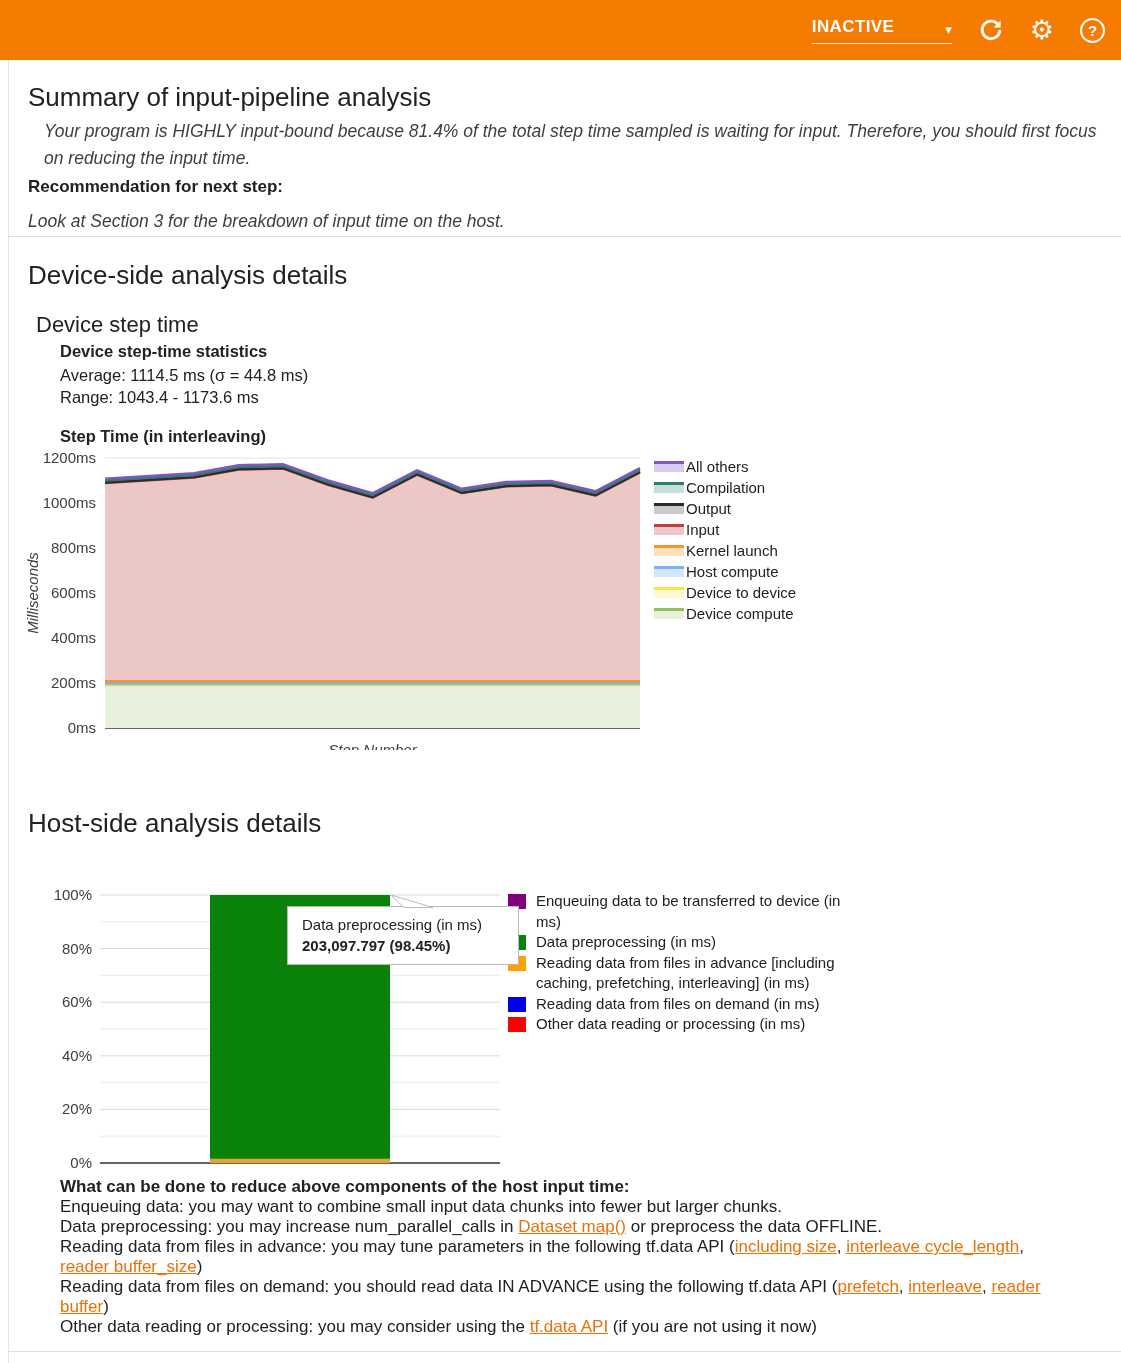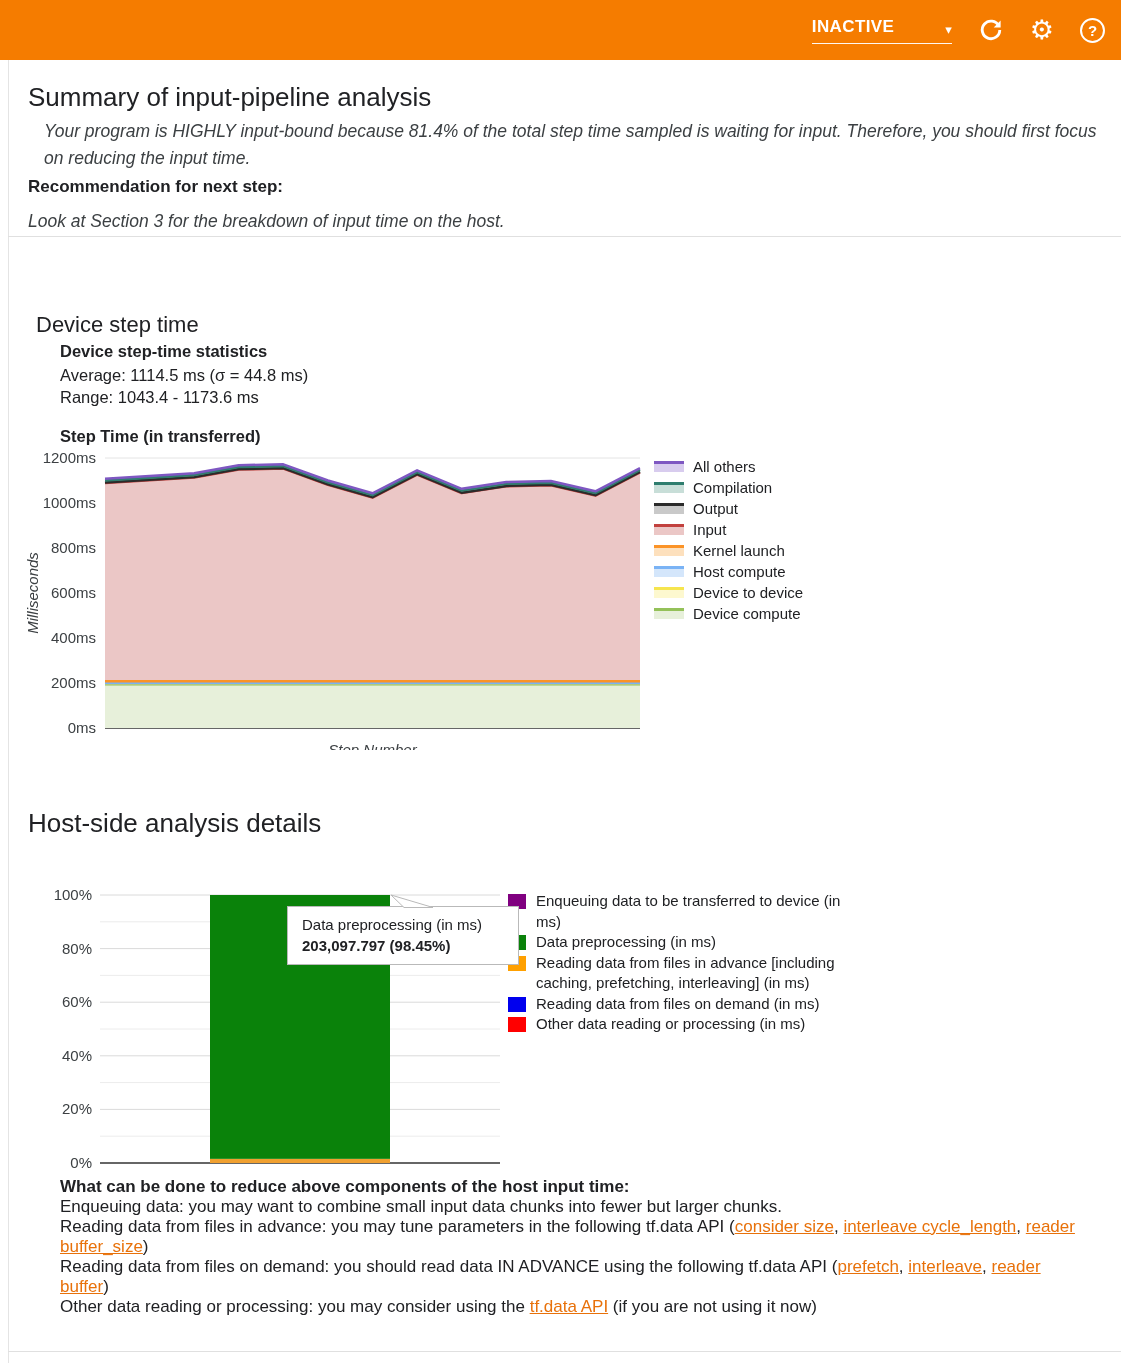--- a/index.html
+++ b/index.html
@@ -25,21 +25,21 @@
   .h2 { position:absolute; font-size:22px; font-weight:400; color:#202124; }
   .bold-label { position:absolute; font-size:17px; font-weight:bold; color:#202124; }
   .italic-text { position:absolute; font-size:17.5px; font-style:italic; color:#3c4043; line-height:27px; }
   .plain-text { position:absolute; font-size:16.5px; color:#202124; line-height:22px; }
 
   .chart-box { position:absolute; }
   svg text { font-family:"Liberation Sans", sans-serif; }
 
   
   .dev-legend { position:absolute; left:654px; top:456px; display:flex; flex-direction:column; }
-  .dev-legend .item { display:flex; align-items:center; gap:9px; height:21px; }
+  .dev-legend .item { display:flex; align-items:center; gap:2px; height:21px; }
   .dev-legend .swatch { width:30px; height:11px; flex:0 0 30px; }
   .dev-legend .txt { font-size:15px; color:#202124; white-space:nowrap; }
 
   
   .host-legend { position:absolute; left:508px; top:891px; width:430px; display:flex; flex-direction:column; }
   .host-legend .item { display:flex; align-items:flex-start; gap:10px; margin-bottom:0; }
   .host-legend .swatch { width:18px; height:15px; flex:0 0 18px; margin-top:3px; }
   .host-legend .txt { font-size:15px; color:#202124; line-height:20.5px; max-width:330px; }
 
   
@@ -78,25 +78,26 @@
 
   <div class="vline"></div>
 
   <div class="h1" style="left:28px; top:82px;">Summary of input-pipeline analysis</div>
   <div class="italic-text" style="left:44px; top:118px; width:1066px;">Your program is HIGHLY input-bound because 81.4% of the total step time sampled is waiting for input. Therefore, you should first focus on reducing the input time.</div>
   <div class="bold-label" style="left:28px; top:177px;">Recommendation for next step:</div>
   <div class="italic-text" style="left:28px; top:208px;">Look at Section 3 for the breakdown of input time on the host.</div>
 
   <div class="hdiv" style="top:236px;"></div>
 
+  <div class="h1" style="left:28px; top:260px;">Device-side analysis details</div>
   <div class="h2" style="left:36px; top:312px;text-align:center;">Device step time</div>
   <div class="bold-label" style="left:60px; top:342px; font-size:16.5px;">Device step-time statistics</div>
   <div class="plain-text" style="left:60px; top:364px;">Average: 1114.5 ms (σ = 44.8 ms)</div>
   <div class="plain-text" style="left:60px; top:386px;">Range: 1043.4 - 1173.6 ms</div>
-  <div class="bold-label" style="left:60px; top:427px; font-size:16.5px;">Step Time (in transferred)</div>
+  <div class="bold-label" style="left:60px; top:427px; font-size:16.5px;">Step Time (in interleaving)</div>
 
   <div class="chart-box" style="left:20px; top:448px;">
     <svg id="device-chart" width="650" height="302" viewBox="0 0 650 302">
         <line x1="85" y1="280" x2="620" y2="280" stroke="#333" stroke-width="1.4"></line>
         <text x="76" y="285" text-anchor="end" font-size="15" fill="#3c4043">0ms</text>
         <line x1="85" y1="235" x2="620" y2="235" stroke="#e4e4e4" stroke-width="1"></line>
         <text x="76" y="240" text-anchor="end" font-size="15" fill="#3c4043">200ms</text>
         <line x1="85" y1="190" x2="620" y2="190" stroke="#e4e4e4" stroke-width="1"></line>
         <text x="76" y="195" text-anchor="end" font-size="15" fill="#3c4043">400ms</text>
         <line x1="85" y1="145" x2="620" y2="145" stroke="#e4e4e4" stroke-width="1"></line>
@@ -215,20 +216,21 @@
   </svg>
   <div class="tooltip">
     <div class="t1">Data preprocessing (in ms)</div>
     <div class="t2">203,097.797 (98.45%)</div>
   </div>
 
   <div class="advice">
     <div class="title">What can be done to reduce above components of the host input time:</div>
     <div id="advice-lines">
         <div><span>Enqueuing data: you may want to combine small input data chunks into fewer but larger chunks.</span></div>
-        <div><span>Reading data from files in advance: you may tune parameters in the following tf.data API (</span><a href="#">consider size</a><span>, </span><a href="#">interleave cycle_length</a><span>, </span><a href="#">reader buffer_size</a><span>)</span></div>
+        <div><span>Data preprocessing: you may increase num_parallel_calls in </span><a href="#">Dataset map()</a><span> or preprocess the data OFFLINE.</span></div>
+        <div><span>Reading data from files in advance: you may tune parameters in the following tf.data API (</span><a href="#">including size</a><span>, </span><a href="#">interleave cycle_length</a><span>, </span><a href="#">reader buffer_size</a><span>)</span></div>
         <div><span>Reading data from files on demand: you should read data IN ADVANCE using the following tf.data API (</span><a href="#">prefetch</a><span>, </span><a href="#">interleave</a><span>, </span><a href="#">reader buffer</a><span>)</span></div>
         <div><span>Other data reading or processing: you may consider using the </span><a href="#">tf.data API</a><span> (if you are not using it now)</span></div>
       </div>
   </div>
 
   <div class="hdiv" style="top:1351px;"></div>
 </div>
 
 </body></html>

